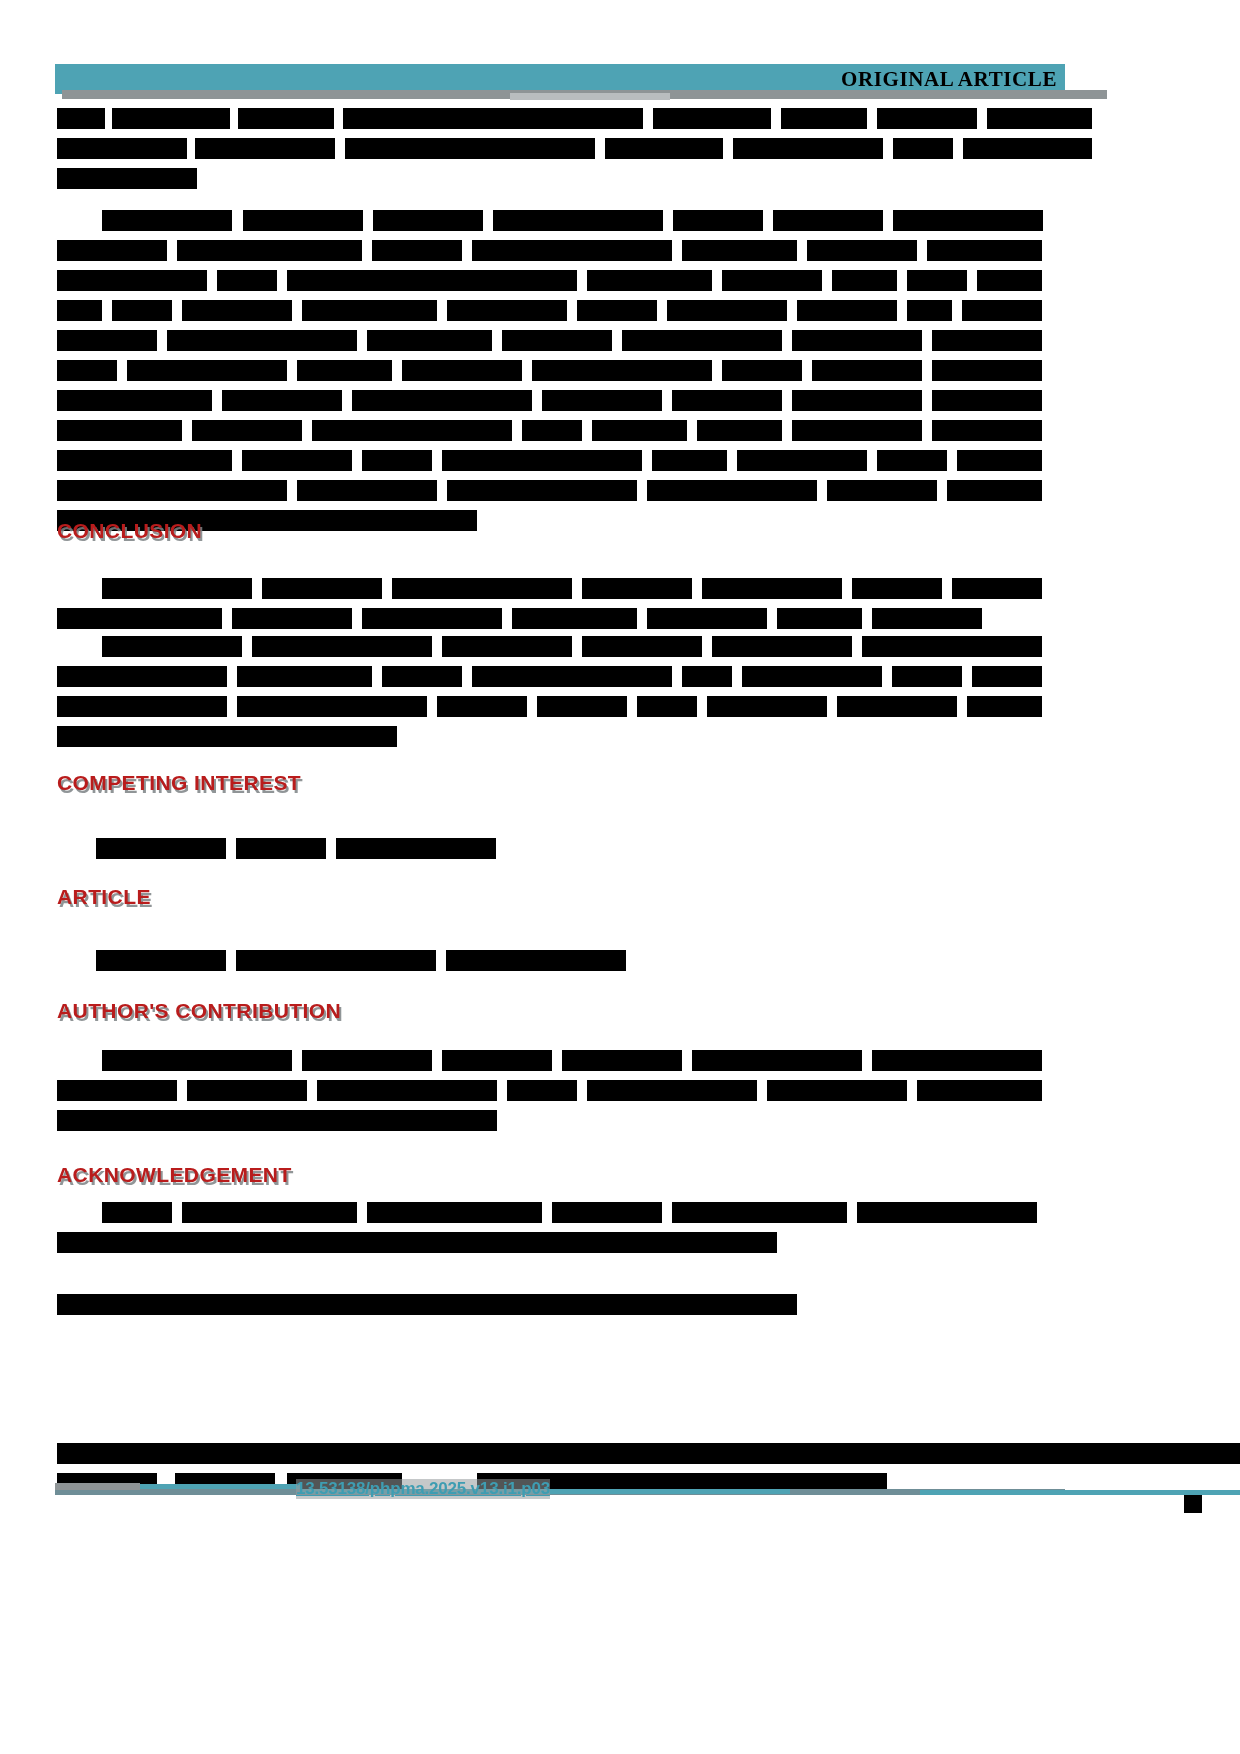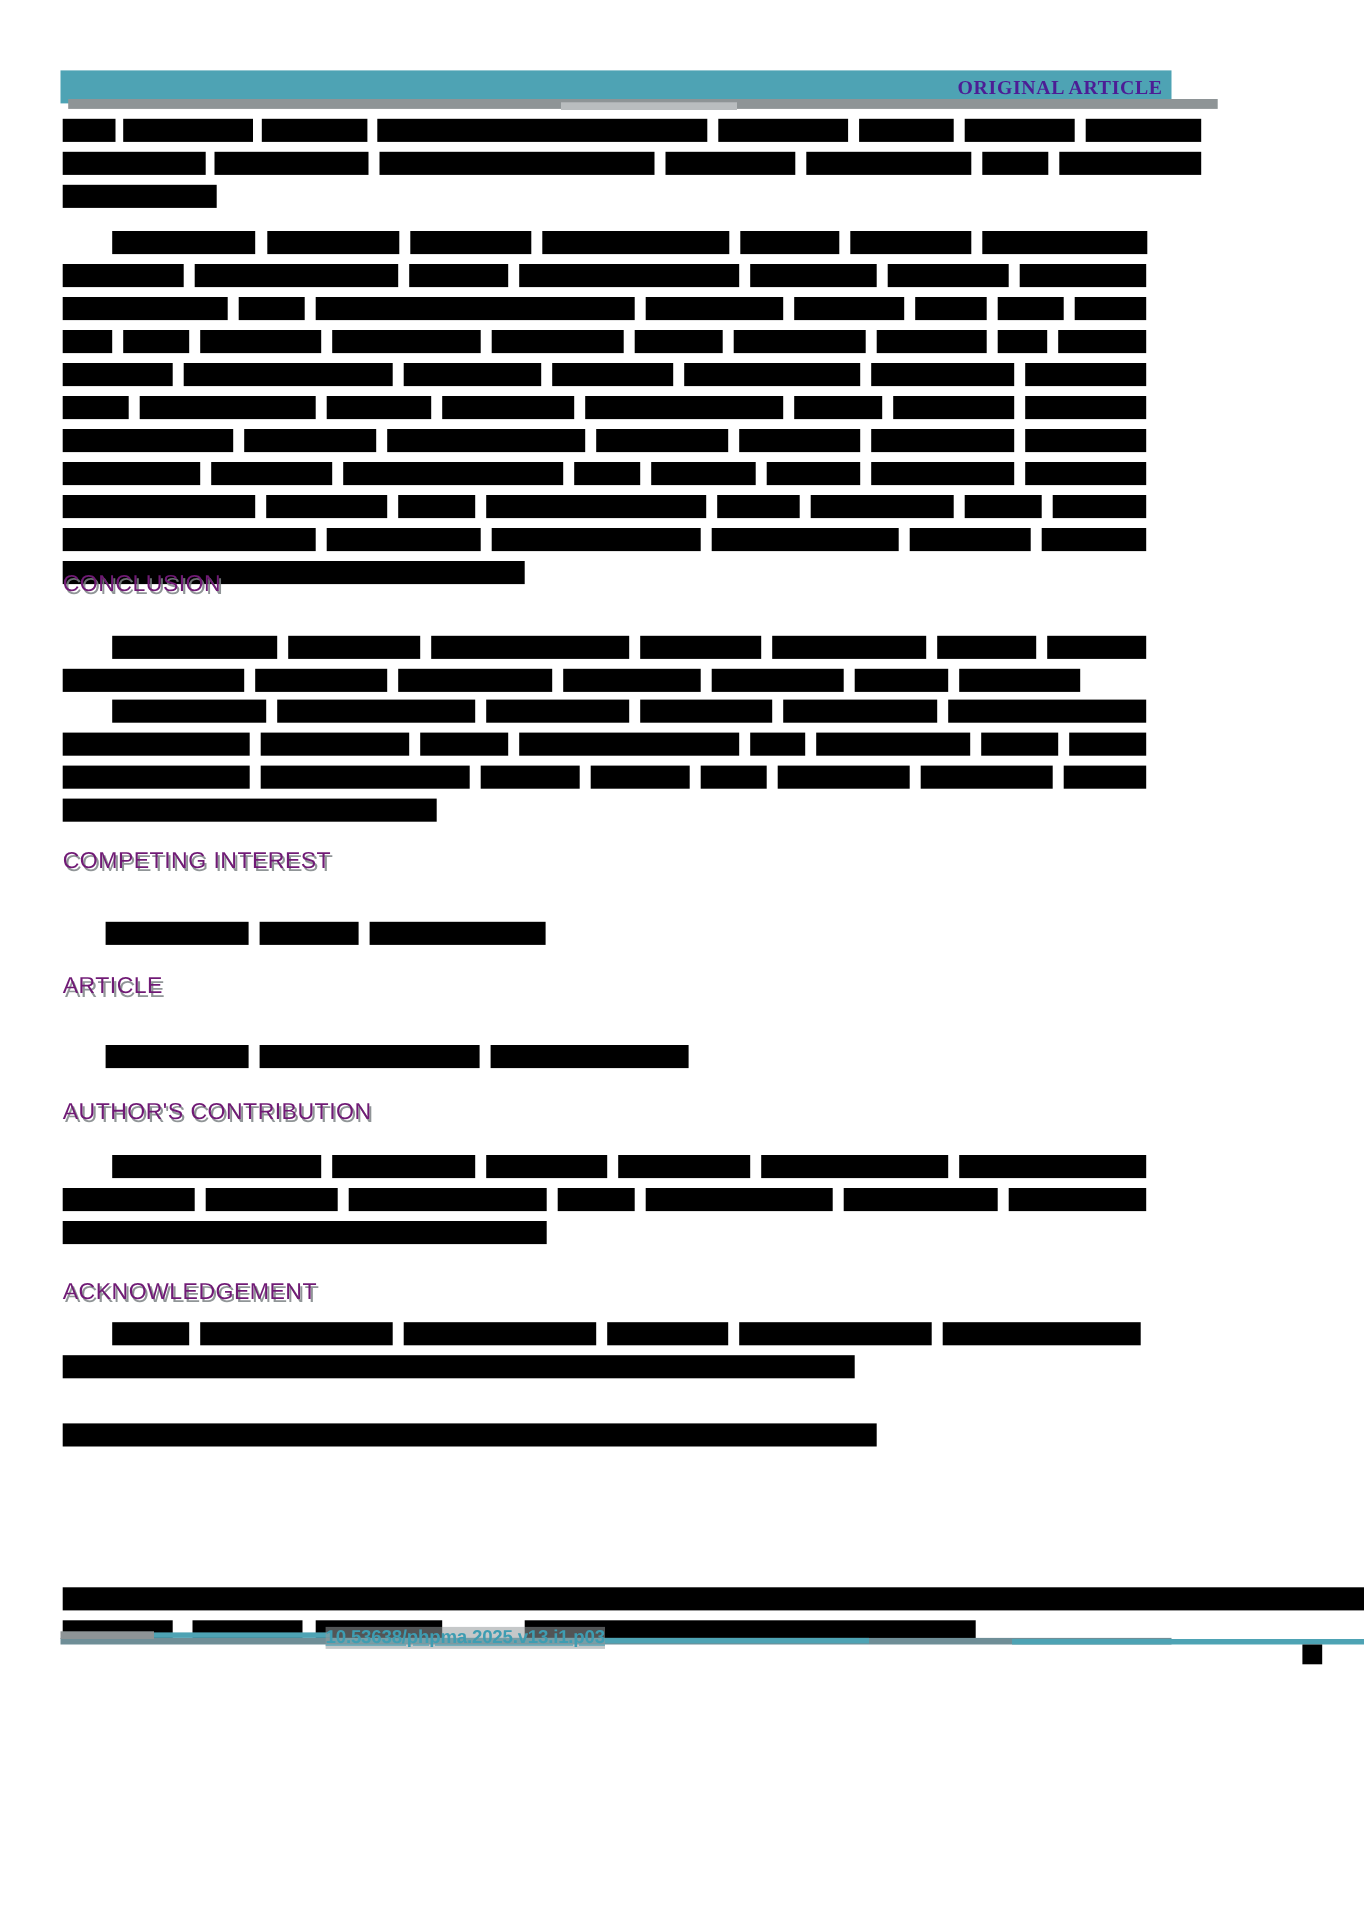--- a/index.html
+++ b/index.html
@@ -44,24 +44,24 @@
     left: 510px;
     top: 93px;
     width: 160px;
     height: 7px;
     background: #b9bdbf;
   }
   .header-title {
     position: absolute;
     right: 8px;
     top: 3px;
-    color: #4c1d95;
+    color: #000000;
     font-family: "Liberation Serif", serif;
     font-weight: bold;
-    font-size: 18px;
+    font-size: 21px;
     letter-spacing: 0.6px;
     line-height: 25px;
     white-space: nowrap;
   }
 
   
   .redact-block {
     position: absolute;
   }
   .rline {
@@ -73,24 +73,24 @@
     position: absolute;
     top: 0;
     height: 21px;
     background: #000000;
   }
 
   
   .sec-heading {
     position: absolute;
     font-family: "Liberation Sans", sans-serif;
-    font-weight: normal;
+    font-weight: bold;
     font-size: 21px;
     letter-spacing: 0.4px;
-    color: #701a75;
+    color: #b91c1c;
     white-space: nowrap;
     text-shadow: 2px 3px 0px rgba(125,131,133,0.85);
   }
 
   
   .footer-rule {
     position: absolute;
     left: 55px;
     top: 1489px;
     width: 1010px;
@@ -424,17 +424,17 @@
   <div class="sec-heading" style="left:57px; top:1163px;">ACKNOWLEDGEMENT</div>
 
   <div>
     <div class="footer-rule"></div>
     <div class="footer-rule-cap"></div>
     <div class="footer-rule-teal"></div>
     <div class="footer-rule-teal2"></div>
     <div class="footer-rule-teal3"></div>
   </div>
 
-  <a class="doi-link" href="#">10.53638/phpma.2025.v13.i1.p03</a>
+  <a class="doi-link" href="#">13.53138/phpma.2025.v13.i1.p03</a>
 
   <div class="end-marker"></div>
 
 </div>
 
 </body></html>

